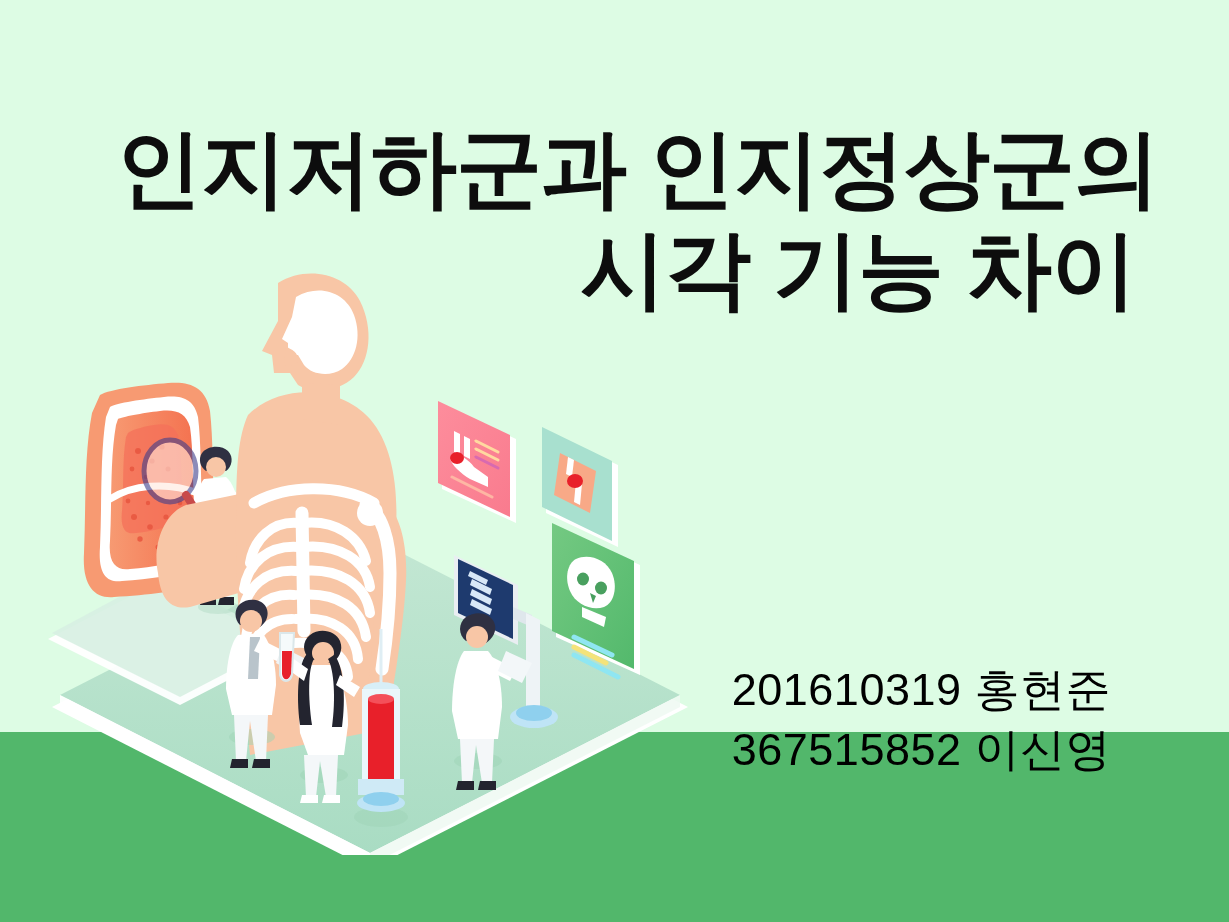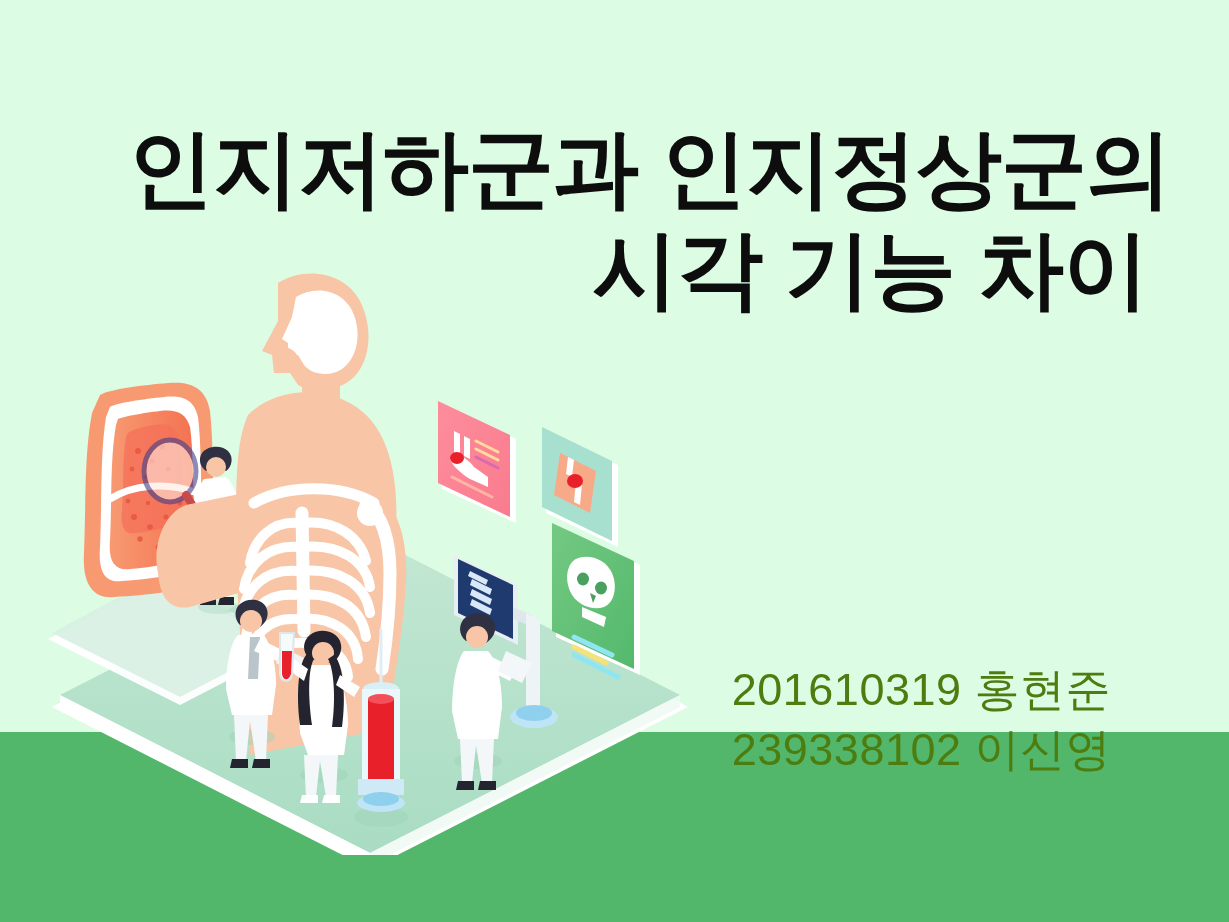--- a/index.html
+++ b/index.html
@@ -27,21 +27,21 @@
   .bg-bottom {
     position: absolute;
     left: 0; top: 732px;
     width: 1229px;
     height: 190px;
     background: #52b76b;
   }
   
   .title-block {
     position: absolute;
-    left: 128px;
+    left: 116px;
     top: 118px;
     width: 1020px;
     text-align: right;
     z-index: 40;
   }
   .title-line {
     display: block;
     color: #0d0d0d;
     font-size: 86px;
     font-weight: 700;
@@ -53,21 +53,21 @@
   
   .authors {
     position: absolute;
     right: 118px;
     top: 660px;
     text-align: right;
     z-index: 40;
   }
   .author-line {
     display: block;
-    color: #4d7c0f;
+    color: #000000;
     font-size: 45px;
     font-weight: 400;
     line-height: 1.33;
     letter-spacing: 0.5px;
     white-space: nowrap;
   }
   
   .illustration {
     position: absolute;
     left: 40px;
@@ -350,16 +350,16 @@
     </svg>
   </div>
 
   <div class="title-block">
     <span class="title-line first">인지저하군과 인지정상군의</span>
     <span class="title-line">시각 기능 차이</span>
   </div>
 
   <div class="authors">
     <span class="author-line">201610319 홍현준</span>
-    <span class="author-line">239338102 이신영</span>
+    <span class="author-line">367515852 이신영</span>
   </div>
 
 </div>
 
 </body></html>

